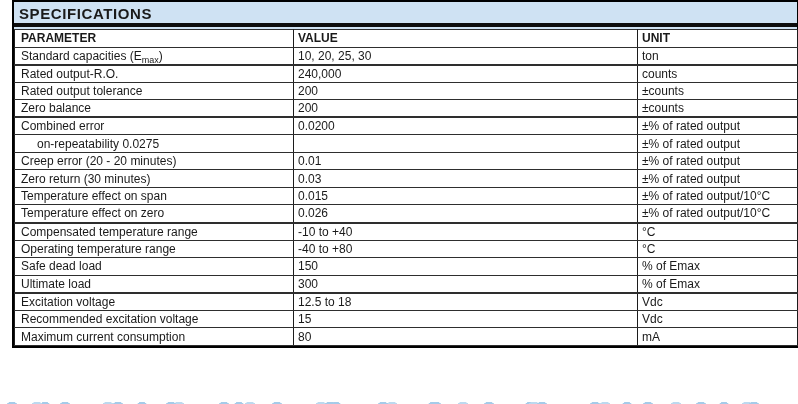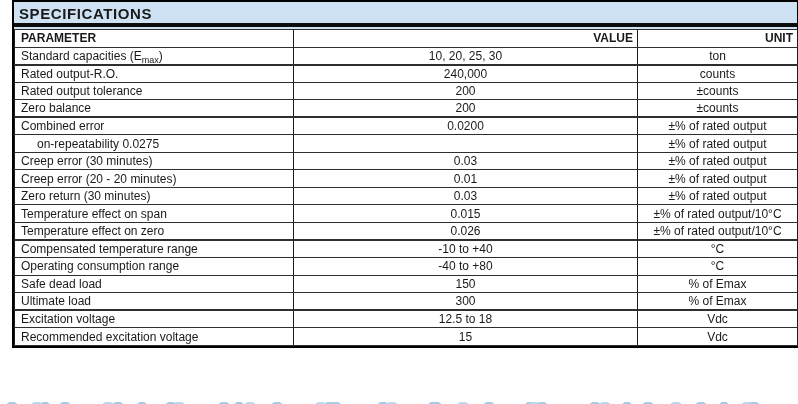--- a/index.html
+++ b/index.html
@@ -60,31 +60,30 @@
     border-top: 1px solid var(--line-color, #2e2e2e);
     border-bottom: 1px solid var(--line-color, #2e2e2e);
     font-size: 12px;
     color: var(--text-color, #1a1a1a);
     padding: 0 4px;
     white-space: nowrap;
     overflow: hidden;
   }
   table.spec th {
     font-weight: bold;
-    text-align: right;
+    text-align: left;
   }
   table.spec th.param, table.spec td.param {
     text-align: left;
     padding-left: 6px;
   }
   table.spec td.param.indent {
     padding-left: 22px;
   }
   table.spec td.val, table.spec td.unit {
-    text-align: center;
   }
   table.spec tr.thick th, table.spec tr.thick td {
     border-bottom-width: 2px;
     margin-left: 7px;
   }
   sub {
     font-size: 9px;
     line-height: 0;
   }
   .watermark-strip {
@@ -147,25 +146,20 @@
             <td class="param">Combined error</td>
             <td class="val">0.0200</td>
             <td class="unit">±% of rated output</td>
           </tr>
           <tr>
             <td class="param indent">on-repeatability 0.0275</td>
             <td class="val"></td>
             <td class="unit">±% of rated output</td>
           </tr>
           <tr>
-            <td class="param">Creep error (30 minutes)</td>
-            <td class="val">0.03</td>
-            <td class="unit">±% of rated output</td>
-          </tr>
-          <tr>
             <td class="param">Creep error (20 - 20 minutes)</td>
             <td class="val">0.01</td>
             <td class="unit">±% of rated output</td>
           </tr>
           <tr>
             <td class="param">Zero return (30 minutes)</td>
             <td class="val">0.03</td>
             <td class="unit">±% of rated output</td>
           </tr>
           <tr>
@@ -177,21 +171,21 @@
             <td class="param">Temperature effect on zero</td>
             <td class="val">0.026</td>
             <td class="unit">±% of rated output/10°C</td>
           </tr>
           <tr>
             <td class="param">Compensated temperature range</td>
             <td class="val">-10 to +40</td>
             <td class="unit">°C</td>
           </tr>
           <tr>
-            <td class="param">Operating consumption range</td>
+            <td class="param">Operating temperature range</td>
             <td class="val">-40 to +80</td>
             <td class="unit">°C</td>
           </tr>
           <tr>
             <td class="param">Safe dead load</td>
             <td class="val">150</td>
             <td class="unit">% of Emax</td>
           </tr>
           <tr class="thick">
             <td class="param">Ultimate load</td>
@@ -200,18 +194,23 @@
           </tr>
           <tr>
             <td class="param">Excitation voltage</td>
             <td class="val">12.5 to 18</td>
             <td class="unit">Vdc</td>
           </tr>
           <tr>
             <td class="param">Recommended excitation voltage</td>
             <td class="val">15</td>
             <td class="unit">Vdc</td>
+          </tr>
+          <tr>
+            <td class="param">Maximum current consumption</td>
+            <td class="val">80</td>
+            <td class="unit">mA</td>
           </tr>
         </tbody>
     </table>
   </div>
   <div class="watermark-strip"></div>
 </div>
 
 </body></html>

